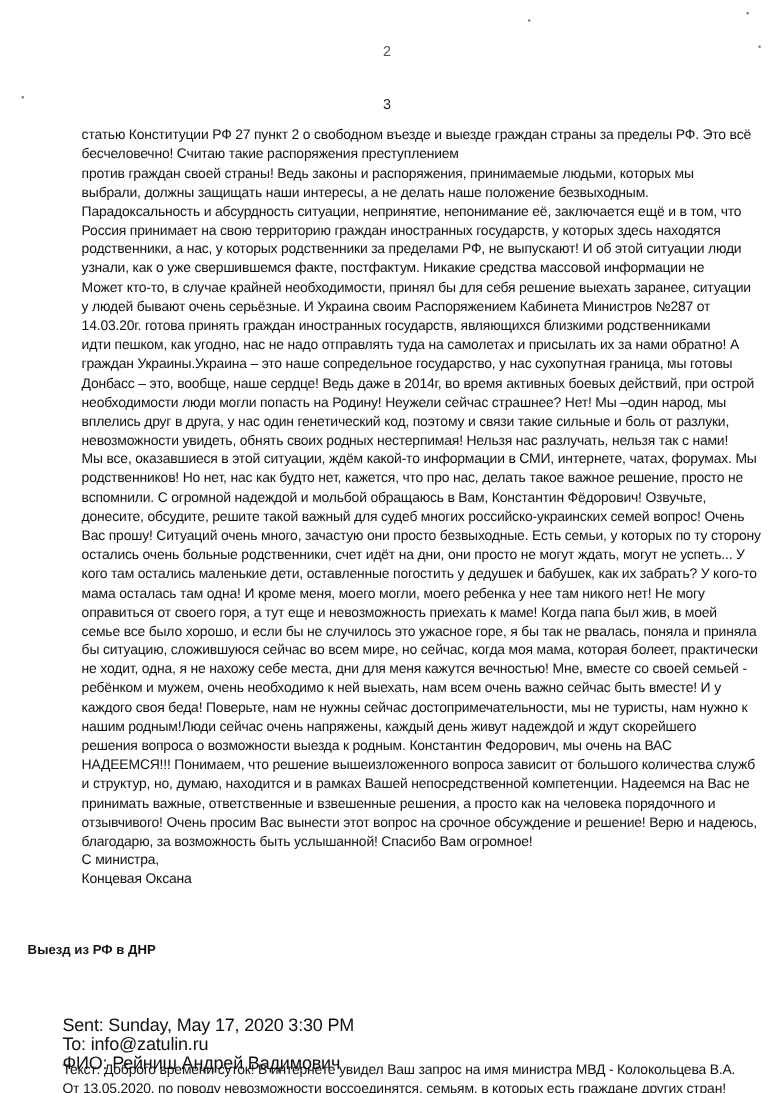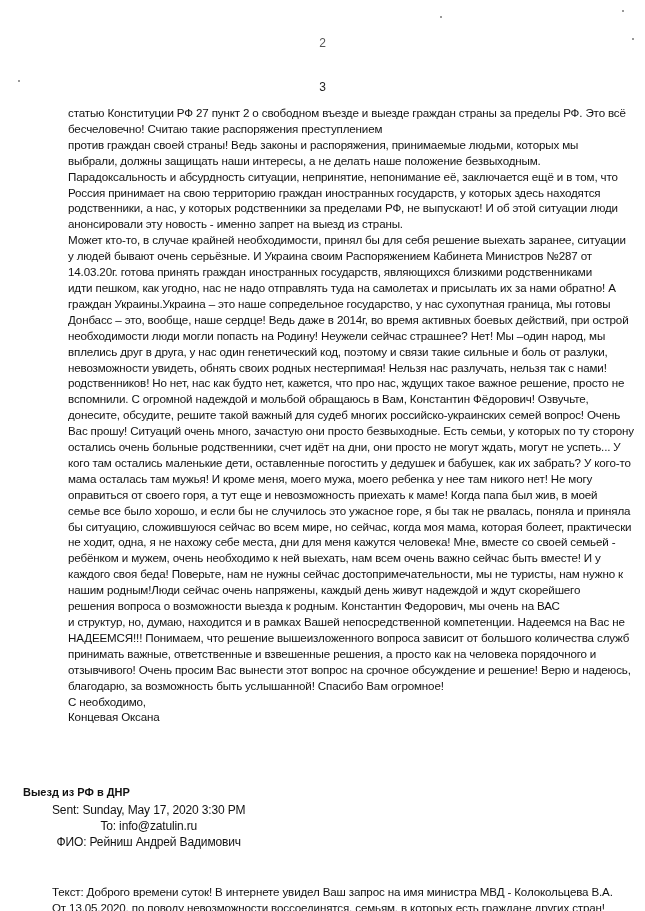--- a/index.html
+++ b/index.html
@@ -4,70 +4,71 @@
   <style>
     html, body { margin: 0; padding: 0; background: #ffffff; }
     body { width: 645px; height: 911px; overflow: hidden; position: relative; }
     .page { position: absolute; left: 0; top: 0; width: 645px; height: 911px; background: #fff; color: #111; font-family: "Liberation Sans", sans-serif; }
     .pagenum { position: absolute; left: 0; width: 645px; text-align: center; font-size: 12px; color: #222; }
     .pn1 { top: 36px; color: #555; }
     .pn2 { top: 80px; }
     .body { position: absolute; left: 68px; top: 105px; width: 570px; font-size: 11.6px; line-height: 15.9px; letter-spacing: -0.15px; }
     .line { white-space: nowrap; display: block; }
     .title { position: absolute; left: 0; width: 645px; top: 786px; text-align: left; font-weight: bold; font-size: 11px; padding-left: 23px; }
-    .meta { position: absolute; left: 52px; top: 803px; font-size: 12px; line-height: 15.9px; letter-spacing: -0.15px; text-align: center; }
+    .meta { position: absolute; left: 52px; top: 847px; font-size: 15px; line-height: 15.9px; letter-spacing: -0.15px; }
     .text2 { position: absolute; left: 52px; top: 884px; font-size: 11.6px; line-height: 15.9px; letter-spacing: -0.15px; }
     .speck { position: absolute; width: 2px; height: 2px; background: #777; border-radius: 1px; }
   </style>
 </head>
 <body>
 
 <div class="page">
   <div class="pagenum pn1">2</div>
   <div class="pagenum pn2">3</div>
 
   <div class="body" id="letter-body">
       <span class="line">статью Конституции РФ 27 пункт 2 о свободном въезде и выезде граждан страны за пределы РФ. Это всё</span>
       <span class="line">бесчеловечно! Считаю такие распоряжения преступлением</span>
       <span class="line">против граждан своей страны! Ведь законы и распоряжения, принимаемые людьми, которых мы</span>
       <span class="line">выбрали, должны защищать наши интересы, а не делать наше положение безвыходным.</span>
       <span class="line">Парадоксальность и абсурдность ситуации, непринятие, непонимание её, заключается ещё и в том, что</span>
       <span class="line">Россия принимает на свою территорию граждан иностранных государств, у которых здесь находятся</span>
       <span class="line">родственники, а нас, у которых родственники за пределами РФ, не выпускают! И об этой ситуации люди</span>
-      <span class="line">анонсировали эту новость - именно запрет на выезд из страны.</span>
+      <span class="line">узнали, как о уже свершившемся факте, постфактум. Никакие средства массовой информации не</span>
       <span class="line">Может кто-то, в случае крайней необходимости, принял бы для себя решение выехать заранее, ситуации</span>
       <span class="line">у людей бывают очень серьёзные. И Украина своим Распоряжением Кабинета Министров №287 от</span>
       <span class="line">14.03.20г. готова принять граждан иностранных государств, являющихся близкими родственниками</span>
       <span class="line">идти пешком, как угодно, нас не надо отправлять туда на самолетах и присылать их за нами обратно! А</span>
       <span class="line">граждан Украины.Украина – это наше сопредельное государство, у нас сухопутная граница, мы готовы</span>
       <span class="line">Донбасс – это, вообще, наше сердце! Ведь даже в 2014г, во время активных боевых действий, при острой</span>
       <span class="line">необходимости люди могли попасть на Родину! Неужели сейчас страшнее? Нет! Мы –один народ, мы</span>
       <span class="line">вплелись друг в друга, у нас один генетический код, поэтому и связи такие сильные и боль от разлуки,</span>
       <span class="line">невозможности увидеть, обнять своих родных нестерпимая! Нельзя нас разлучать, нельзя так с нами!</span>
-      <span class="line">родственников! Но нет, нас как будто нет, кажется, что про нас, ждущих такое важное решение, просто не</span>
+      <span class="line">Мы все, оказавшиеся в этой ситуации, ждём какой-то информации в СМИ, интернете, чатах, форумах. Мы</span>
+      <span class="line">родственников! Но нет, нас как будто нет, кажется, что про нас, делать такое важное решение, просто не</span>
       <span class="line">вспомнили.  С огромной надеждой и мольбой обращаюсь в Вам, Константин Фёдорович! Озвучьте,</span>
       <span class="line">донесите, обсудите, решите такой важный для судеб многих российско-украинских семей вопрос! Очень</span>
       <span class="line">Вас прошу! Ситуаций очень много, зачастую они просто безвыходные. Есть семьи, у которых по ту сторону</span>
       <span class="line">остались очень больные родственники, счет идёт на дни, они просто не могут ждать, могут не успеть... У</span>
       <span class="line">кого там остались маленькие дети, оставленные погостить у дедушек и бабушек, как их забрать? У кого-то</span>
-      <span class="line">мама осталась там мужья! И кроме меня, моего мужа, моего ребенка у нее там никого нет! Не могу</span>
+      <span class="line">мама осталась там одна! И кроме меня, моего могли, моего ребенка у нее там никого нет! Не могу</span>
       <span class="line">оправиться от своего горя, а тут еще и невозможность приехать к маме! Когда папа был жив, в моей</span>
       <span class="line">семье все было хорошо, и если бы не случилось это ужасное горе, я бы так не рвалась, поняла и приняла</span>
       <span class="line">бы ситуацию, сложившуюся сейчас во всем мире, но сейчас, когда моя мама, которая болеет, практически</span>
-      <span class="line">не ходит, одна, я не нахожу себе места, дни для меня кажутся человека! Мне, вместе со своей семьей -</span>
+      <span class="line">не ходит, одна, я не нахожу себе места, дни для меня кажутся вечностью! Мне, вместе со своей семьей -</span>
       <span class="line">ребёнком и мужем, очень необходимо к ней выехать, нам всем очень важно сейчас быть вместе! И у</span>
       <span class="line">каждого своя беда! Поверьте, нам не нужны сейчас достопримечательности, мы не туристы, нам нужно к</span>
       <span class="line">нашим родным!Люди сейчас очень напряжены, каждый день живут надеждой и ждут скорейшего</span>
       <span class="line">решения вопроса о возможности выезда к родным. Константин Федорович, мы очень на ВАС</span>
+      <span class="line">НАДЕЕМСЯ!!! Понимаем, что решение вышеизложенного вопроса зависит от большого количества служб</span>
       <span class="line">и структур, но, думаю, находится и в рамках Вашей непосредственной компетенции. Надеемся на Вас не</span>
-      <span class="line">НАДЕЕМСЯ!!! Понимаем, что решение вышеизложенного вопроса зависит от большого количества служб</span>
       <span class="line">принимать важные, ответственные и взвешенные решения, а просто как на человека порядочного и</span>
       <span class="line">отзывчивого! Очень просим Вас вынести этот вопрос на срочное обсуждение и решение! Верю и надеюсь,</span>
       <span class="line">благодарю, за возможность быть услышанной! Спасибо Вам огромное!</span>
-      <span class="line">С необходимо,</span>
+      <span class="line">С министра,</span>
       <span class="line">Концевая Оксана</span>
     </div>
 
   <div class="title">Выезд из РФ в ДНР</div>
 
   <div class="meta">
     <span class="line">Sent: Sunday, May 17, 2020 3:30 PM</span>
     <span class="line">To: info@zatulin.ru</span>
     <span class="line">ФИО: Рейниш Андрей Вадимович</span>
   </div>

